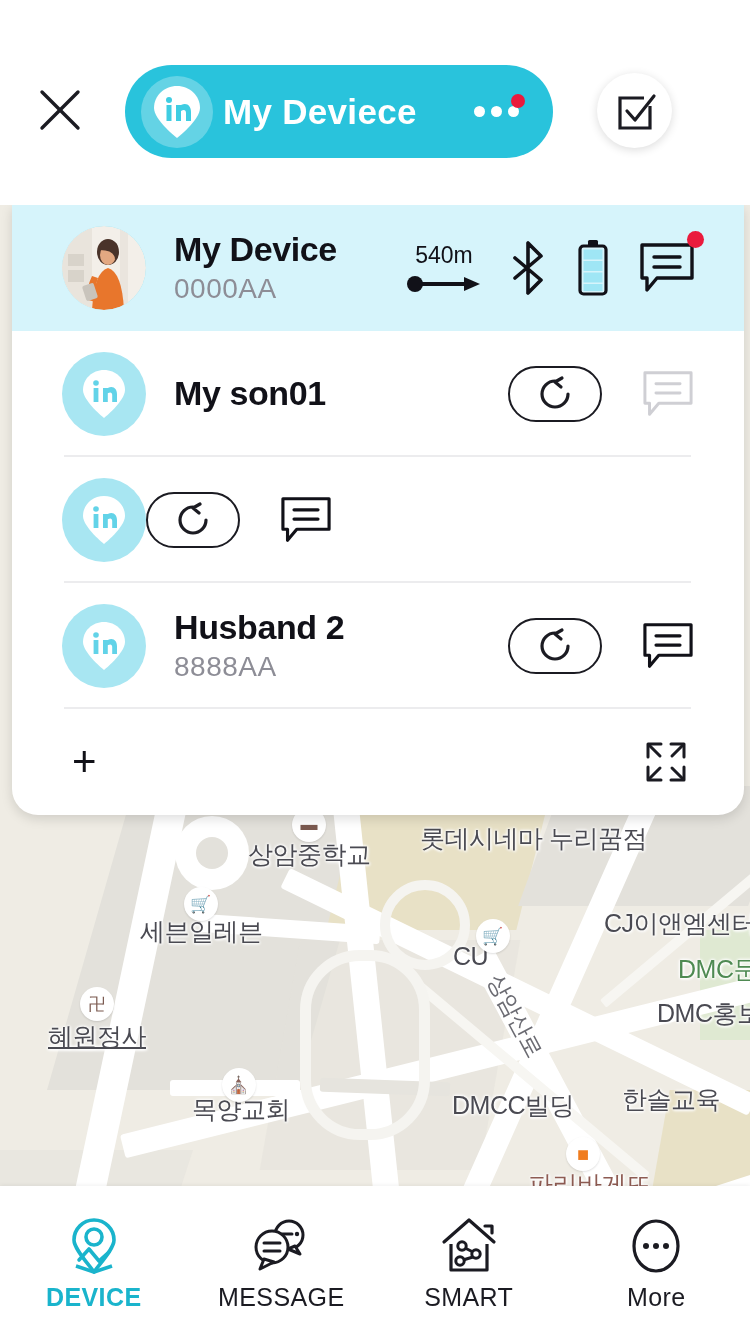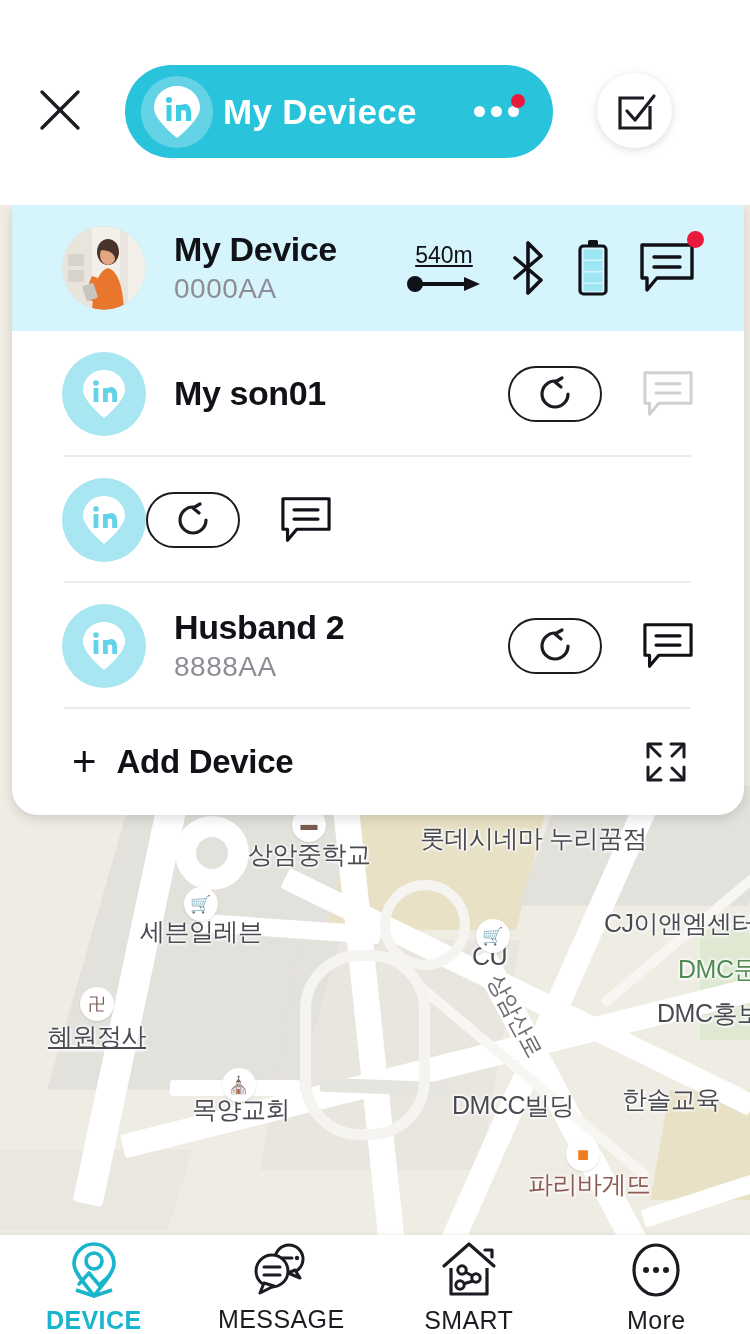--- a/index.html
+++ b/index.html
@@ -100,21 +100,21 @@
   .dev-avatar{
     width:84px; height:84px; border-radius:50%; margin-left:50px;
     flex:0 0 auto; overflow:hidden; position:relative;
     background:#a8e6f2; display:flex; align-items:center; justify-content:center;
   }
   .dev-info{ margin-left:28px; flex:1 1 auto; }
   .dev-name{ font-size:34px; color:#111118; font-weight:bold; letter-spacing:-.4px; line-height:1.1;}
   .dev-id{ font-size:28px; color:#8d8d96; margin-top:4px; letter-spacing:.5px;}
   .dev-actions{ display:flex; align-items:center; flex:0 0 auto; margin-right:48px;}
   .dist-box{ display:flex; flex-direction:column; align-items:center; margin-right:26px;}
-  .dist-text{ font-size:23px; color:#111118; margin-bottom:5px;text-decoration:underline;}
+  .dist-text{ font-size:23px; color:#111118; margin-bottom:5px;}
   .refresh-btn{
     width:94px; height:56px; border:2.5px solid #1b1b22; border-radius:28px;
     display:flex; align-items:center; justify-content:center; cursor:pointer;
     margin-right:38px;
   }
   .msg-btn{ width:52px; height:52px; position:relative; display:flex;
     align-items:center; justify-content:center; cursor:pointer;}
   .divider{
     position:absolute; left:52px; right:53px; bottom:0; height:2px; background:#ececee;
   }
@@ -123,21 +123,21 @@
   }
   #add-plus{ margin-left:60px; font-size:42px; color:#111118; line-height:1; font-weight:300;}
   #add-label{ margin-left:20px; font-size:33px; color:#111118; font-weight:bold; letter-spacing:-.3px;}
   #expand-btn{
     margin-left:auto; margin-right:52px; width:52px; height:52px;
     display:flex; align-items:center; justify-content:center; cursor:pointer;
   }
 
   
   #bottom-nav{
-    position:absolute; left:0; bottom:0; width:750px; height:99px;
+    position:absolute; left:0; bottom:0; width:750px; height:148px;
     background:#ffffff; display:flex; z-index:25;
     box-shadow:0 -1px 4px rgba(0,0,0,.06);
   }
   .nav-item{
     flex:1 1 0; display:flex; flex-direction:column;
     align-items:center; justify-content:center; cursor:pointer; padding-top:6px;
   }
   .nav-icon{ height:62px; display:flex; align-items:center; justify-content:center;}
   .nav-label{ font-size:25px; color:#1b1b22; margin-top:6px; letter-spacing:.4px;}
   .nav-item.active .nav-label{ color:#1ab4cc; font-weight:bold;}
@@ -173,21 +173,21 @@
   <div class="block-grey" style="left:196px;top:837px;width:32px;height:32px;border-radius:50%;"></div>
 
   <div style="position:absolute;left:300px;top:950px;width:130px;height:190px;border:11px solid #f5f4f0;border-radius:60px;background:transparent;"></div>
   <div style="position:absolute;left:380px;top:880px;width:90px;height:90px;border:10px solid #f5f4f0;border-radius:50%;background:transparent;"></div>
 
   <div id="map-labels">
       <div class="maplabel" style="left: 248px; top: 838px;">상암중학교</div>
       <div class="maplabel" style="left: 420px; top: 822px;">롯데시네마 누리꿈점</div>
       <div class="maplabel" style="left: 140px; top: 915px;">세븐일레븐</div>
       <div class="maplabel" style="left: 604px; top: 907px;">CJ이앤엠센터</div>
-      <div class="maplabel" style="left: 472px; top: 942px;">CU</div>
+      <div class="maplabel" style="left: 453px; top: 942px;">CU</div>
       <div class="maplabel green" style="left: 678px; top: 953px;">DMC문</div>
       <div class="maplabel" style="left: 657px; top: 997px;">DMC홍보</div>
       <div class="maplabel" style="left: 48px; top: 1020px; text-decoration: underline;">혜원정사</div>
       <div class="maplabel street" style="left: 470px; top: 1000px; transform: rotate(62deg);">상암산로</div>
       <div class="maplabel" style="left: 192px; top: 1093px;">목양교회</div>
       <div class="maplabel" style="left: 452px; top: 1089px;">DMCC빌딩</div>
       <div class="maplabel" style="left: 622px; top: 1083px;">한솔교육</div>
       <div class="maplabel brown" style="left: 528px; top: 1168px;">파리바게뜨</div>
     </div>
   <div id="map-pois">
@@ -378,21 +378,20 @@
           <line x1="15" y1="15" x2="41" y2="15" stroke="#111118" stroke-width="3.4" stroke-linecap="round"></line>
           <line x1="15" y1="25" x2="41" y2="25" stroke="#111118" stroke-width="3.4" stroke-linecap="round"></line>
         </svg>
       </div>
     </div>
     <div class="divider"></div>
   </div>
 
   <div id="add-row">
     <span id="add-plus">+</span>
-    <span id="add-label">Add Device</span>
     <div id="expand-btn">
       <svg width="46" height="46" viewBox="0 0 46 46">
         <path d="M18 5 L5 5 L5 18" fill="none" stroke="#1b1b22" stroke-width="3" stroke-linecap="round" stroke-linejoin="round"></path>
         <path d="M28 5 L41 5 L41 18" fill="none" stroke="#1b1b22" stroke-width="3" stroke-linecap="round" stroke-linejoin="round"></path>
         <path d="M18 41 L5 41 L5 28" fill="none" stroke="#1b1b22" stroke-width="3" stroke-linecap="round" stroke-linejoin="round"></path>
         <path d="M28 41 L41 41 L41 28" fill="none" stroke="#1b1b22" stroke-width="3" stroke-linecap="round" stroke-linejoin="round"></path>
         <line x1="6" y1="6" x2="17" y2="17" stroke="#1b1b22" stroke-width="3" stroke-linecap="round"></line>
         <line x1="40" y1="6" x2="29" y2="17" stroke="#1b1b22" stroke-width="3" stroke-linecap="round"></line>
         <line x1="6" y1="40" x2="17" y2="29" stroke="#1b1b22" stroke-width="3" stroke-linecap="round"></line>
         <line x1="40" y1="40" x2="29" y2="29" stroke="#1b1b22" stroke-width="3" stroke-linecap="round"></line>

